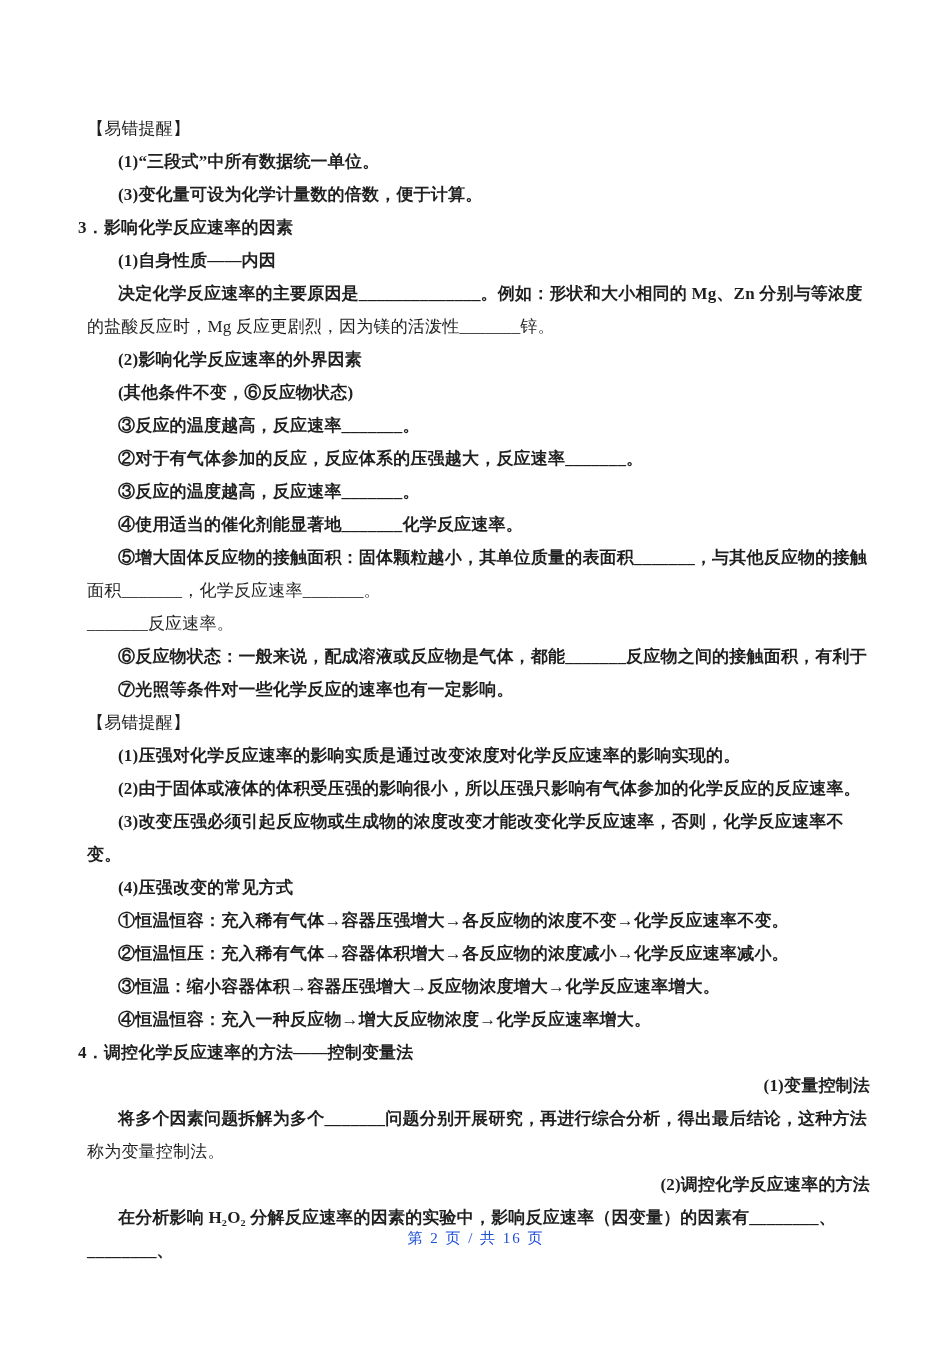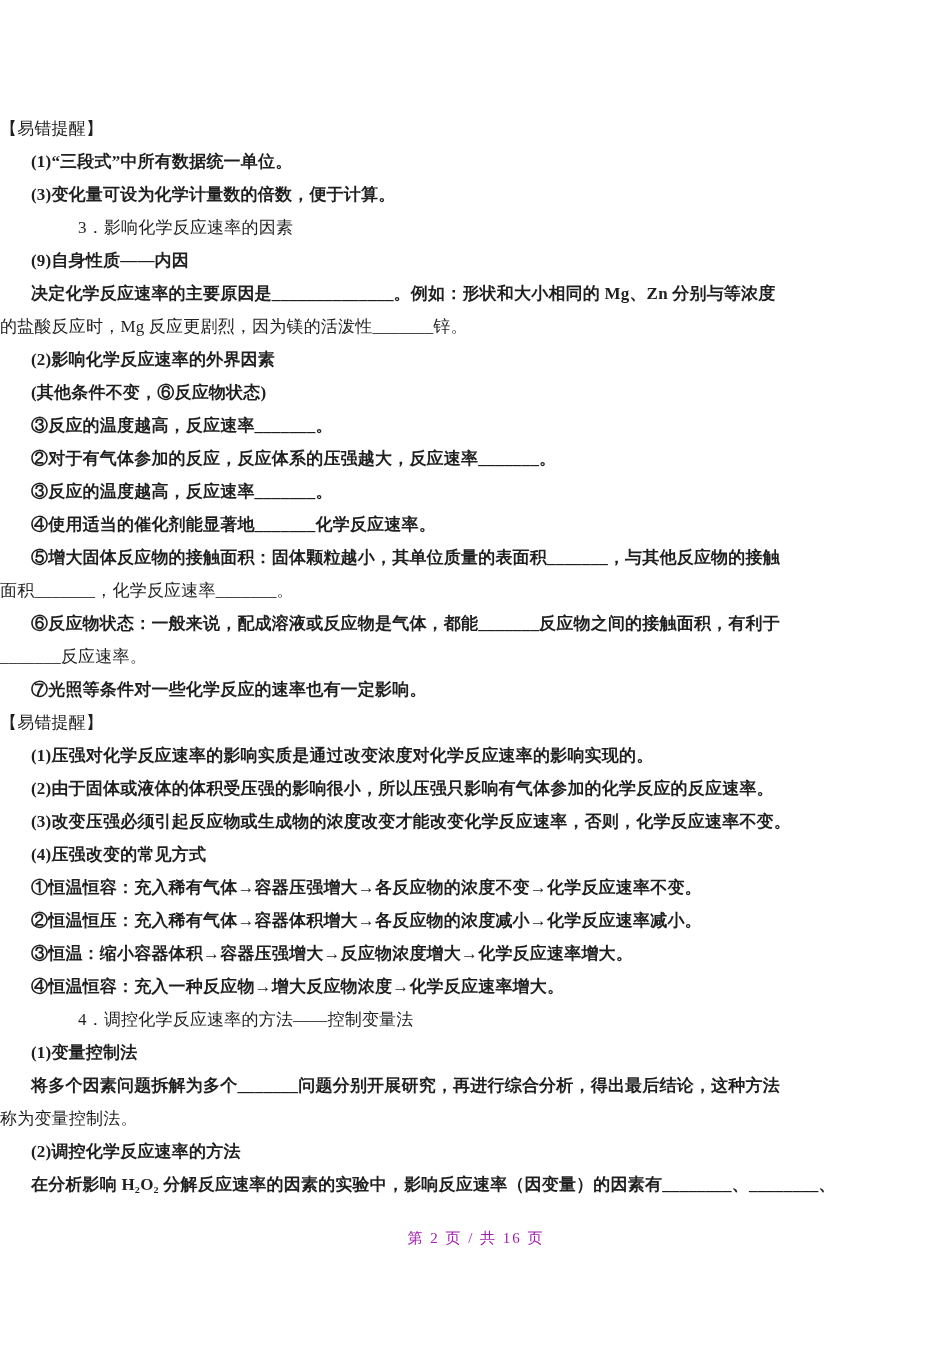--- a/index.html
+++ b/index.html
@@ -12,67 +12,68 @@
     font-family: "Liberation Serif", "DejaVu Serif", serif;
     color: #1f1f1f;
   }
   .content {
     position: absolute;
     top: 112px;
     left: 0;
     right: 0;
   }
   .line {
+    margin-left: 87px;
     margin-right: 82px;
     line-height: 33px;
     font-size: 17px;
     letter-spacing: 0.2px;
     white-space: normal;
   }
   .indent { text-indent: 31px; font-weight: bold; }
   .heading {
     margin-left: 78px;
-    font-weight: 400;
+    font-weight: 700;
     text-indent: 0;
   }
-  .b { font-weight: 700; }
+  .b { font-weight: 700; text-align: right; }
   .footer {
     position: absolute;
     top: 1225px;
     left: 0;
     width: 100%;
     text-align: center;
     font-size: 15px;
     line-height: 26px;
-    color: #a21caf;
+    color: #1d4ed8;
     letter-spacing: 2px;
   }
 </style>
 </head>
 <body>
 
 <div class="page">
   <div class="content">
     <div class="line">【易错提醒】</div>
     <div class="line indent">(1)“三段式”中所有数据统一单位。</div>
     <div class="line indent">(3)变化量可设为化学计量数的倍数，便于计算。</div>
     <div class="line heading">3．影响化学反应速率的因素</div>
-    <div class="line indent">(9)自身性质——内因</div>
+    <div class="line indent">(1)自身性质——内因</div>
     <div class="line indent">决定化学反应速率的主要原因是______________。例如：形状和大小相同的 Mg、Zn 分别与等浓度</div>
     <div class="line">的盐酸反应时，Mg 反应更剧烈，因为镁的活泼性_______锌。</div>
     <div class="line indent">(2)影响化学反应速率的外界因素</div>
     <div class="line indent">(其他条件不变，⑥反应物状态)</div>
     <div class="line indent">③反应的温度越高，反应速率_______。</div>
     <div class="line indent">②对于有气体参加的反应，反应体系的压强越大，反应速率_______。</div>
     <div class="line indent">③反应的温度越高，反应速率_______。</div>
     <div class="line indent">④使用适当的催化剂能显著地_______化学反应速率。</div>
     <div class="line indent">⑤增大固体反应物的接触面积：固体颗粒越小，其单位质量的表面积_______，与其他反应物的接触</div>
     <div class="line">面积_______，化学反应速率_______。</div>
+    <div class="line">_______反应速率。</div>
     <div class="line indent">⑥反应物状态：一般来说，配成溶液或反应物是气体，都能_______反应物之间的接触面积，有利于</div>
-    <div class="line">_______反应速率。</div>
     <div class="line indent">⑦光照等条件对一些化学反应的速率也有一定影响。</div>
     <div class="line">【易错提醒】</div>
     <div class="line indent">(1)压强对化学反应速率的影响实质是通过改变浓度对化学反应速率的影响实现的。</div>
     <div class="line indent">(2)由于固体或液体的体积受压强的影响很小，所以压强只影响有气体参加的化学反应的反应速率。</div>
     <div class="line indent">(3)改变压强必须引起反应物或生成物的浓度改变才能改变化学反应速率，否则，化学反应速率不变。</div>
     <div class="line indent">(4)压强改变的常见方式</div>
     <div class="line indent">①恒温恒容：充入稀有气体→容器压强增大→各反应物的浓度不变→化学反应速率不变。</div>
     <div class="line indent">②恒温恒压：充入稀有气体→容器体积增大→各反应物的浓度减小→化学反应速率减小。</div>
     <div class="line indent">③恒温：缩小容器体积→容器压强增大→反应物浓度增大→化学反应速率增大。</div>
     <div class="line indent">④恒温恒容：充入一种反应物→增大反应物浓度→化学反应速率增大。</div>

